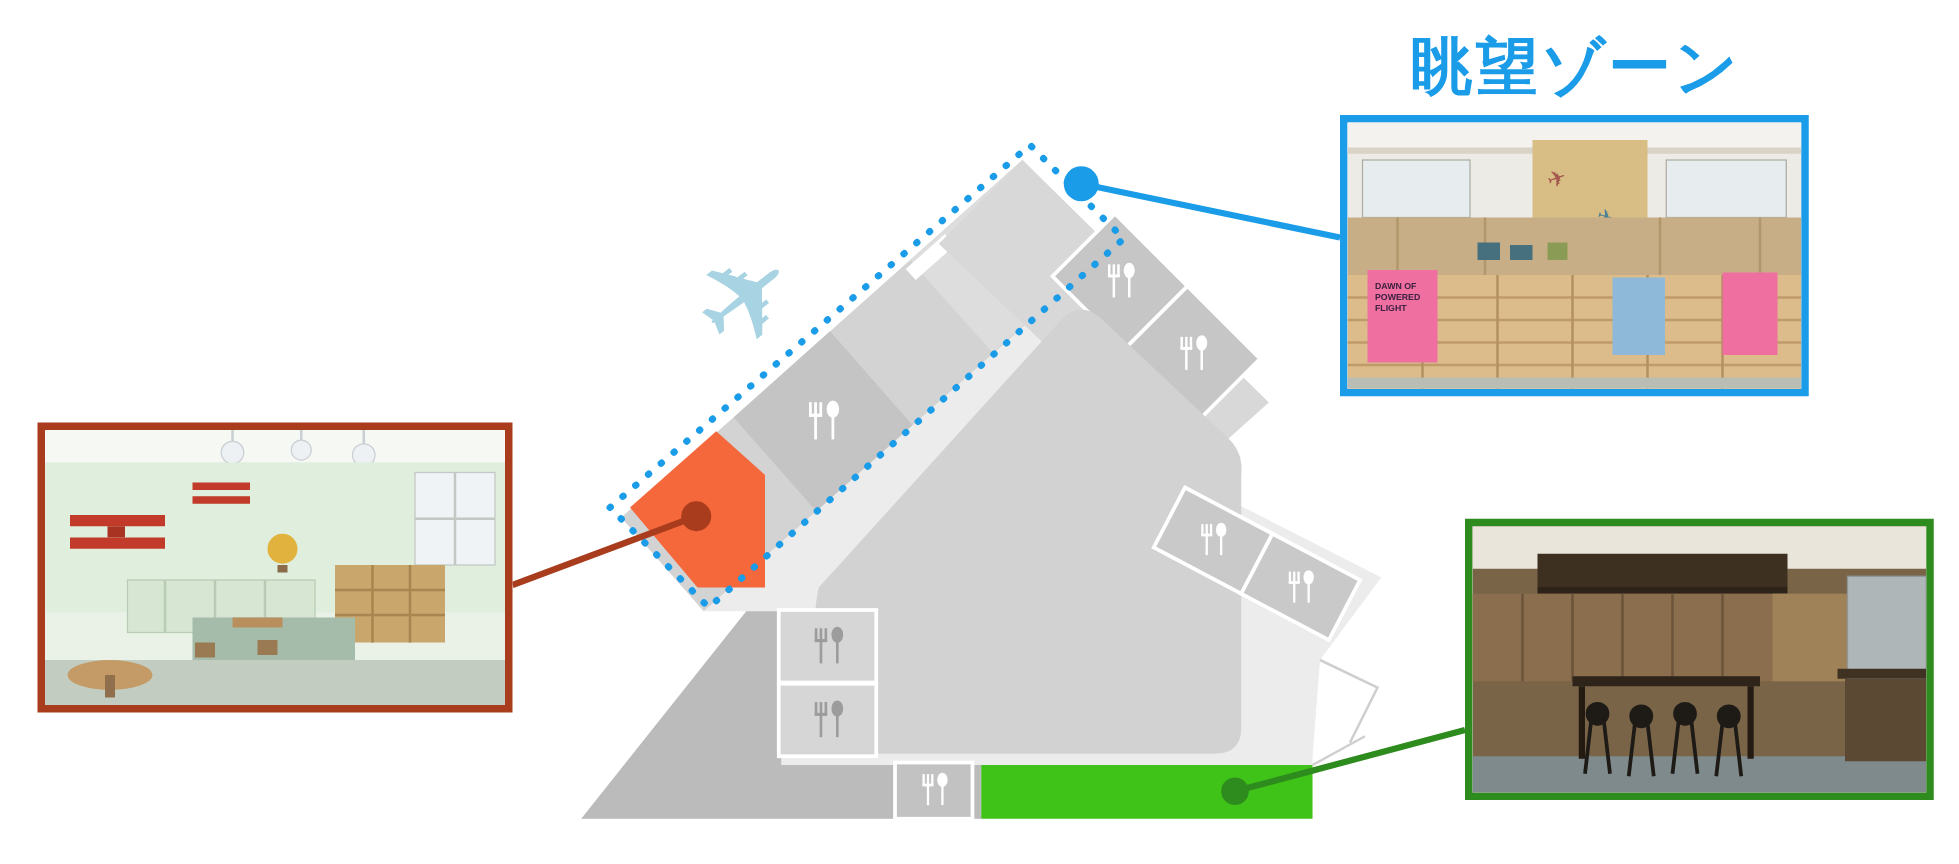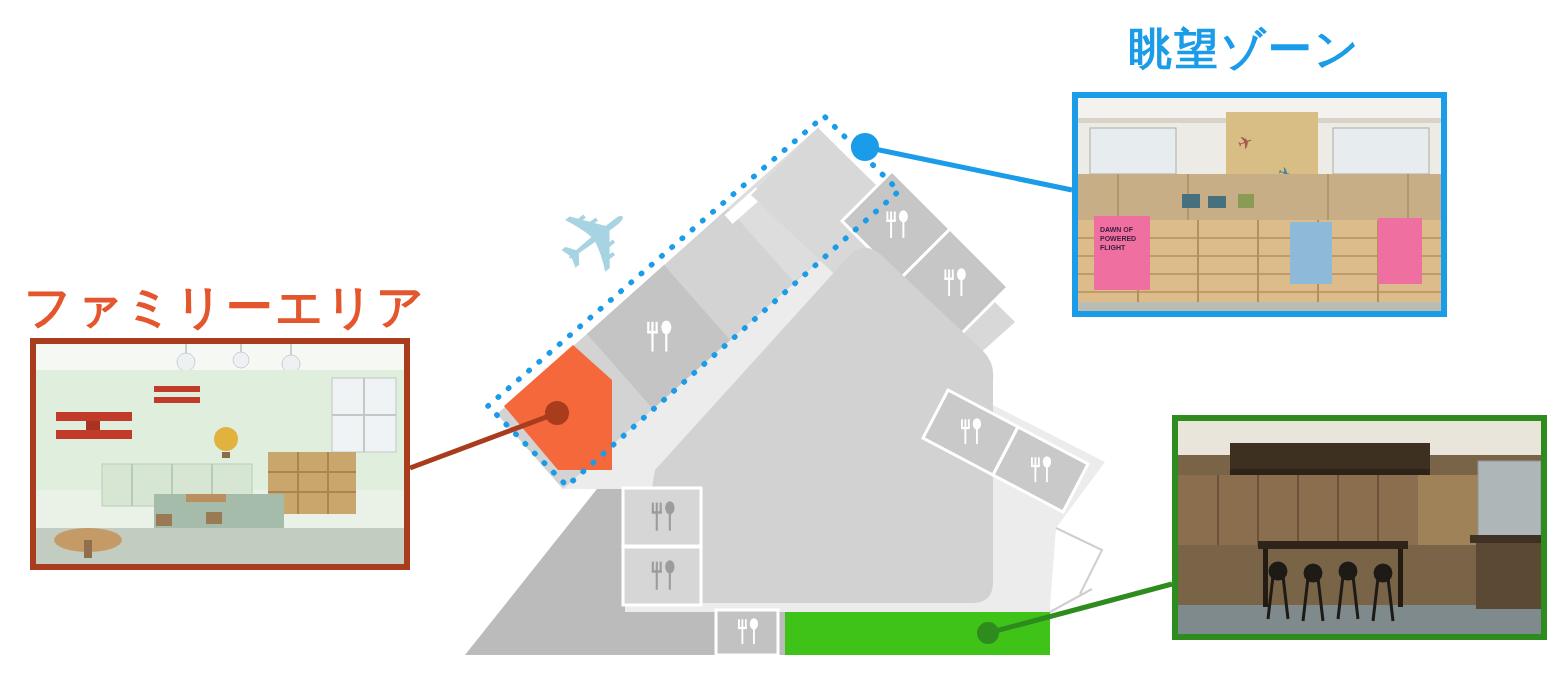--- a/index.html
+++ b/index.html
@@ -11,21 +11,21 @@
     --c-biz-line:#2E8B1E;
     --c-biz-hi:#3FC319;
   }
   html,body{margin:0;padding:0;background:#fff;}
   .canvas{
     position:relative;width:1567px;height:691px;overflow:hidden;background:#fff;
     font-family:"Liberation Sans","DejaVu Sans",sans-serif;
   }
   svg.plan{position:absolute;left:0;top:0;width:1567px;height:691px;}
   .zone-label{position:absolute;font-weight:700;white-space:nowrap;letter-spacing:0.05em;}
-  .zone-label.view{left:1128px;top:20px;font-size:44px;color:var(--c-view);}
+  .zone-label.view{left:1128px;top:20px;font-size:50px;color:var(--c-view);}
   .zone-label.family{left:24px;top:276px;font-size:47px;color:var(--c-family);}
   .zone-label.business{left:1186px;top:358px;font-size:47px;color:var(--c-biz);}
   .photo{position:absolute;background:#fff;box-sizing:content-box;}
   .photo svg{display:block;}
   .photo.view{left:1072px;top:92px;width:363px;height:213px;border:6px solid var(--c-view);}
   .photo.family{left:30px;top:338px;width:368px;height:220px;border:6px solid var(--c-family-line);}
   .photo.business{left:1172px;top:415px;width:363px;height:213px;border:6px solid var(--c-biz-line);}
   .poster-text{
     position:absolute;left:22px;top:128px;width:48px;
     font-size:7px;line-height:1.25;font-weight:700;color:#3D2140;
@@ -106,21 +106,20 @@
     <path class="line view" d="M865 147 L1072 190"></path>
     <path class="line family" d="M557 413 L410 468"></path>
     <path class="line biz" d="M988 633 L1172 584"></path>
 
     <circle class="dot view" cx="865" cy="147" r="14"></circle>
     <circle class="dot family" cx="557" cy="413" r="12"></circle>
     <circle class="dot biz" cx="988" cy="633" r="11"></circle>
   </svg>
 
   <div class="zone-label view">眺望ゾーン</div>
-  <div class="zone-label family">ファミリーエリア</div>
 
   <div class="photo view">
     <svg viewBox="0 0 363 213" width="363" height="213">
       <rect x="0" y="0" width="363" height="213" fill="#EDEBE6"></rect>
       <rect x="0" y="0" width="363" height="22" fill="#F4F2EE"></rect>
       <rect x="0" y="20" width="363" height="5" fill="#D9D3C7"></rect>
       <rect x="12" y="30" width="86" height="46" fill="#E7EDEF" stroke="#ACACA2"></rect>
       <rect x="255" y="30" width="96" height="46" fill="#E7EDEF" stroke="#ACACA2"></rect>
       <rect x="148" y="14" width="92" height="88" fill="#D8BE85"></rect>
       <text class="plane-glyph" x="160" y="50" font-size="18" fill="#A5584F" transform="rotate(-20 170 45)">✈</text>

